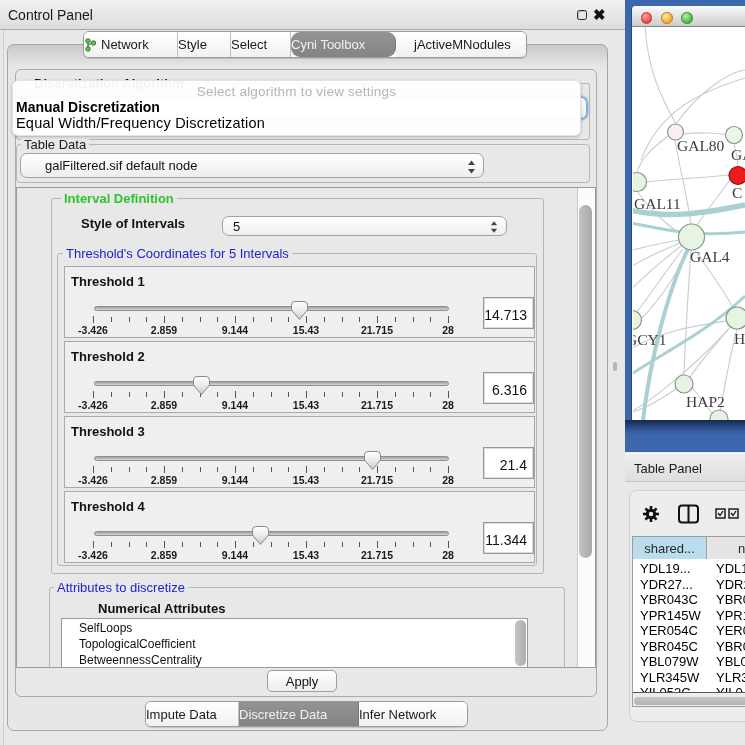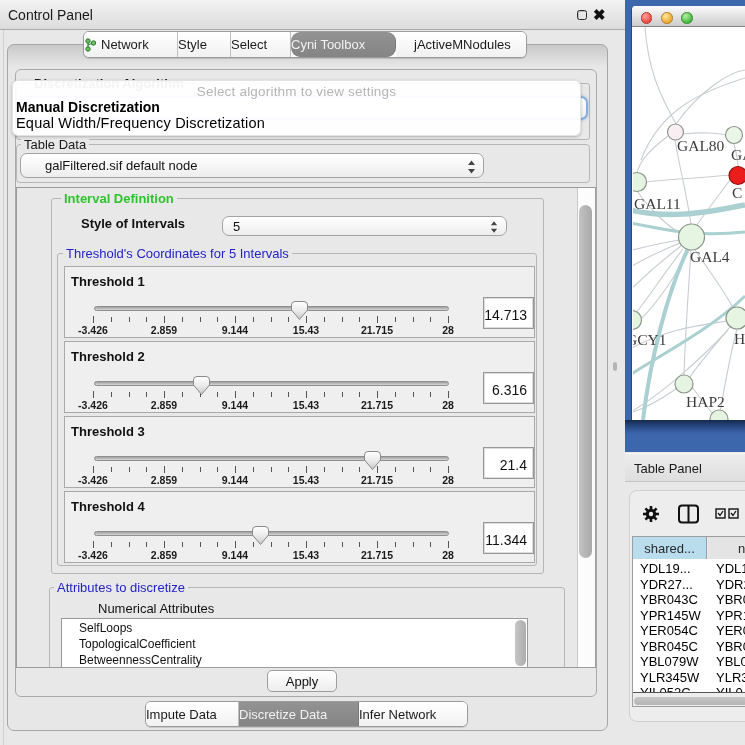--- a/index.html
+++ b/index.html
@@ -318,21 +318,21 @@
               </linearGradient>
             </defs>
 <path d="M4,0.5 h9 a3.5,3.5 0 0 1 3.5,3.5 v5 L8.5,18.5 L0.5,9 V4 a3.5,3.5 0 0 1 3.5,-3.5 z" fill="url(#thg4)" stroke="#8a8a8a"></path>
 </svg>
 <div class="vbox">11.344</div>
 </div>
 
     <div class="group" style="left:49px; top:587px; width:516px; height:130px;">
       <div class="gtitle" style="left:4px; color:#2222cc;">Attributes to discretize</div>
     </div>
-    <div class="abs" style="left:58px; top:601px; font-size:13px; font-weight:400; color:#111;padding-left:40px;">Numerical Attributes</div>
+    <div class="abs" style="left:58px; top:601px; font-size:13px; font-weight:700; color:#111;padding-left:40px;">Numerical Attributes</div>
     <div class="abs" style="left:61px; top:618px; width:467px; height:60px; background:#fff; border:1px solid #999;">
       <div class="abs" style="left:17px; top:2px; font-size:12px; color:#111;">SelfLoops</div>
       <div class="abs" style="left:17px; top:18px; font-size:12px; color:#111;">TopologicalCoefficient</div>
       <div class="abs" style="left:17px; top:34px; font-size:12px; color:#111;">BetweennessCentrality</div>
       <div class="sbthumb" style="right:1px; top:1px; width:11px; height:46px; background:linear-gradient(90deg,#c6c6c6,#adadad);"></div>
     </div>
   </div>
 </div>
 
 <div id="apply">Apply</div>

